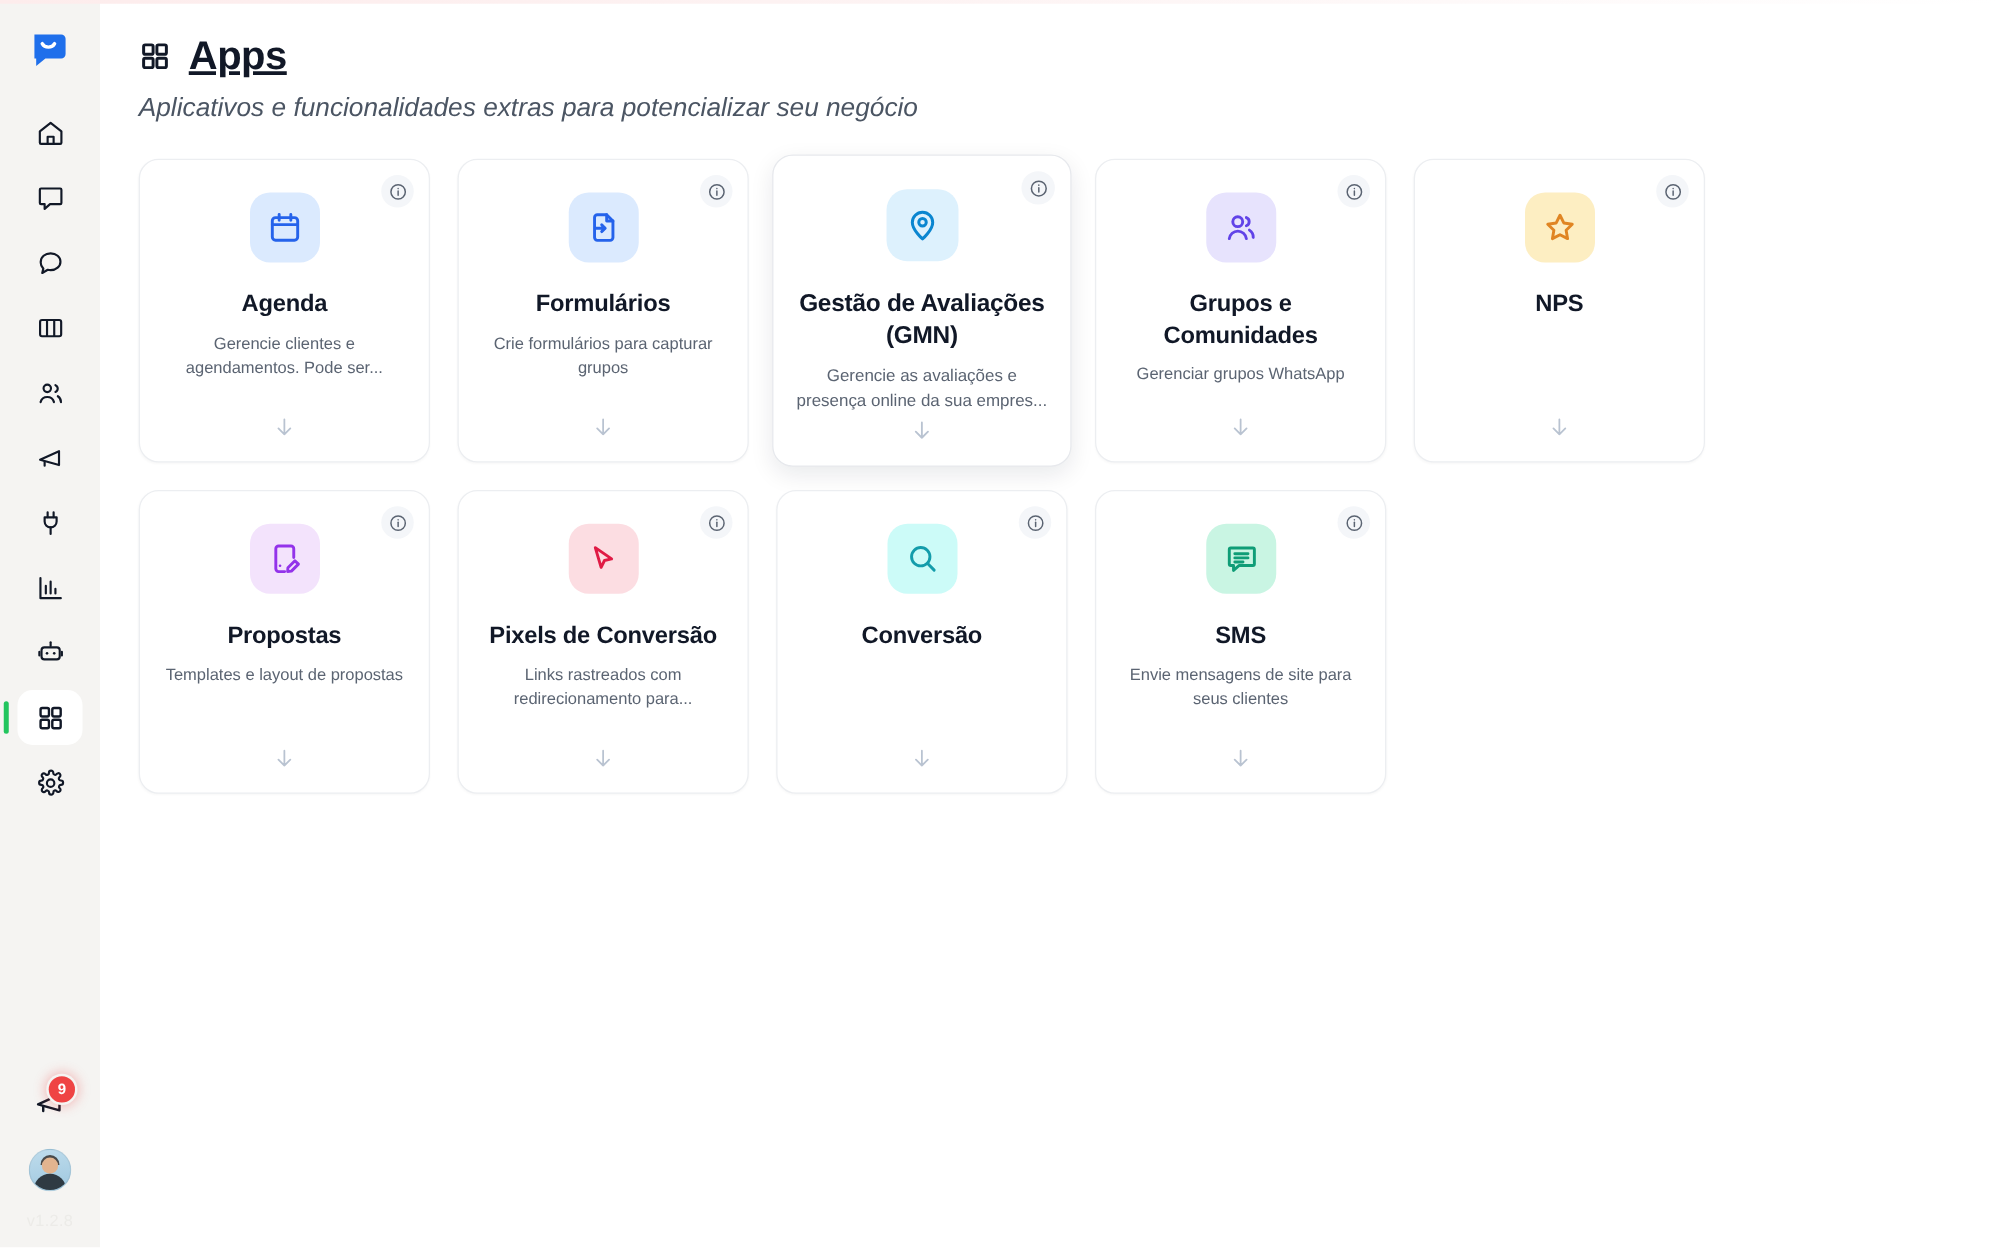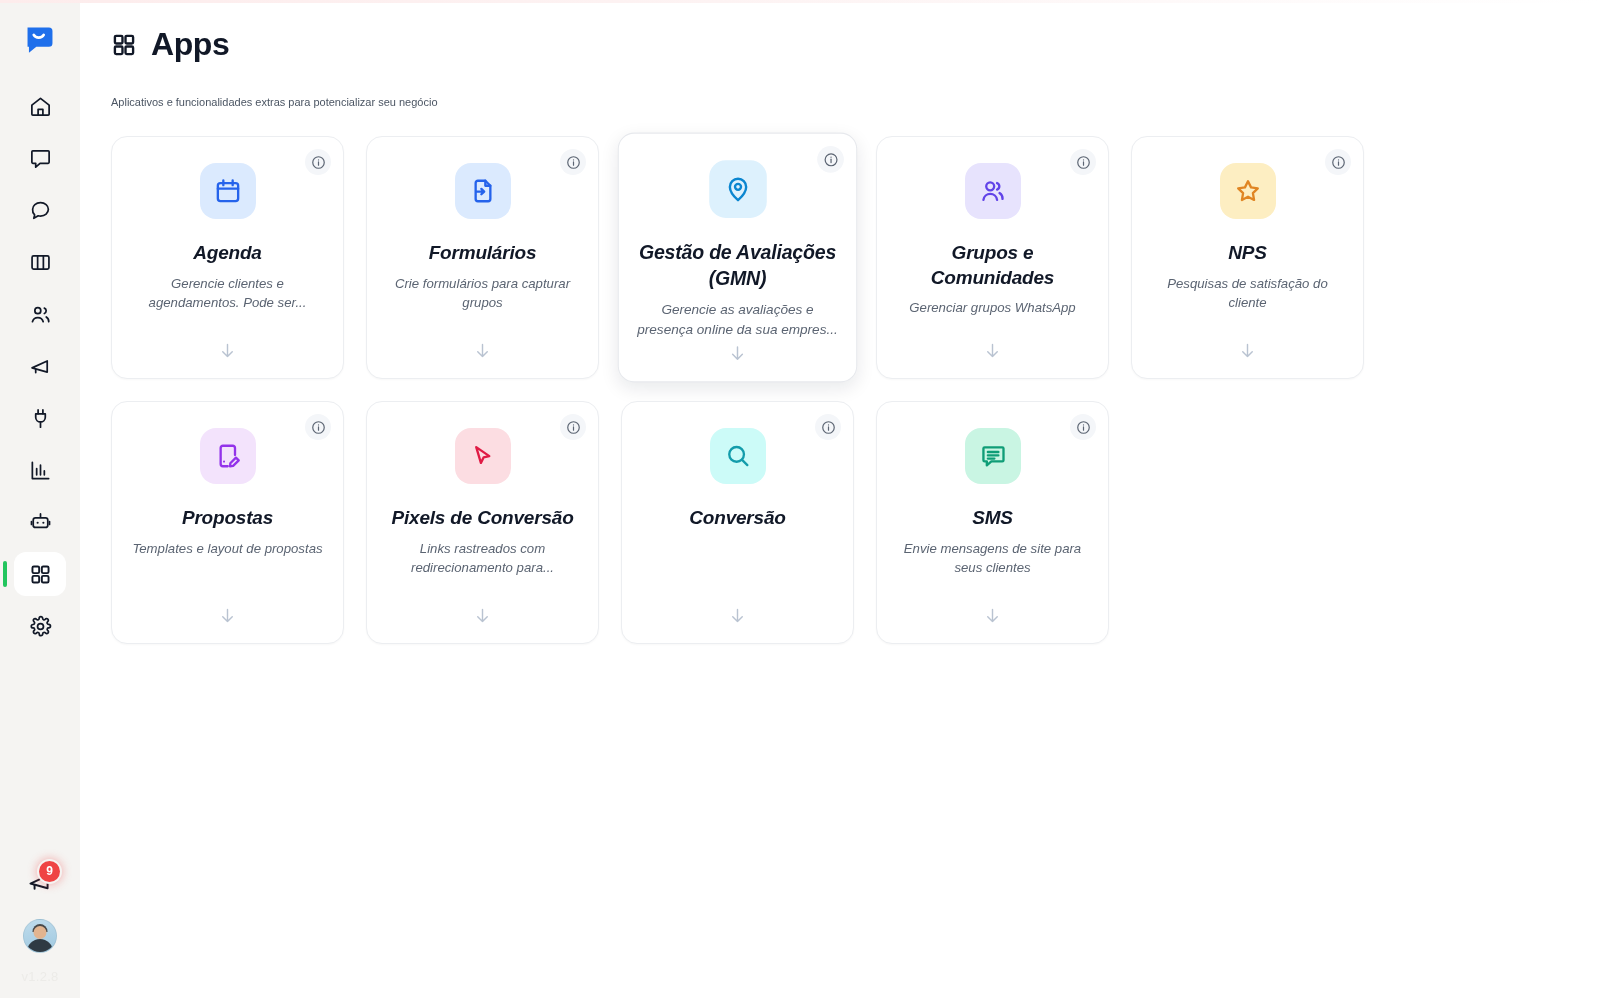--- a/index.html
+++ b/index.html
@@ -62,34 +62,33 @@
   }
   .avatar .head { position:absolute; left:50%; top:6px; transform:translateX(-50%); width:13px; height:13px; border-radius:50%; background:#e2b48f; }
   .avatar .body { position:absolute; left:50%; bottom:-3px; transform:translateX(-50%); width:26px; height:16px; border-radius:13px 13px 0 0; background:#2f3a43; }
   .avatar .hair { position:absolute; left:50%; top:4px; transform:translateX(-50%); width:15px; height:8px; border-radius:8px 8px 0 0; background:#4a4a4a; }
   .version { font-size: 13px; color: #ecebe8; letter-spacing: .3px; padding-bottom: 2px; }
 
   
   .main { flex: 1; padding: 26px 40px 0 31px; overflow: hidden; }
   .page-head { display: flex; align-items: center; gap: 14px; }
   .page-title {
-    font-size: 32px; font-weight: 700; color: #111827; letter-spacing: -.4px;
+    font-size: 32px; font-weight: 700; color: #111827; letter-spacing: -.4px; text-decoration: underline;
   }
   .page-subtitle {
-    margin-top: 33px; font-size: 11px; color: #4b5563;
+    margin-top: 12px; font-size: 21px; color: #4b5563; font-style: italic;
   }
 
   
   .cards {
     margin-top: 28px;
     display: grid;
     grid-template-columns: repeat(5, 233px);
     gap: 22px;
     align-items: start;
-    font-style: italic;
   }
   .card {
     position: relative;
     background: #fff;
     border: 1px solid #eceef1;
     border-radius: 16px;
     height: 243px;
     padding: 26px 14px 16px;
     display: flex; flex-direction: column; align-items: center;
     cursor: pointer;
@@ -346,21 +345,20 @@
               <path d="M12 11v5.2"></path>
               <circle cx="12" cy="7.8" r="1" fill="#5b6472" stroke="none"></circle>
             </svg>
         </div>
         <div class="icon-tile" style="background:#fdeec2">
           <svg width="28" height="28" viewBox="0 0 24 24" fill="none" stroke="#e08523" stroke-width="2" stroke-linecap="round" stroke-linejoin="round">
             <path d="M12 3.6l2.6 5.3 5.8.85-4.2 4.1 1 5.8-5.2-2.7-5.2 2.7 1-5.8-4.2-4.1 5.8-.85z"></path>
           </svg>
         </div>
         <div class="card-title">NPS</div>
-        <div class="card-desc">Pesquisas de satisfação do cliente</div>
         <div class="card-arrow">
           <svg width="19" height="19" viewBox="0 0 24 24" fill="none" stroke="currentColor" stroke-width="1.8" stroke-linecap="round" stroke-linejoin="round">
               <path d="M12 4.5v15M6 13.5 12 19.5 18 13.5"></path>
             </svg>
         </div>
       </div>
 
       <div class="card">
         <div class="info-btn">
           <svg width="15" height="15" viewBox="0 0 24 24" fill="none" stroke="#5b6472" stroke-width="1.9" stroke-linecap="round">

